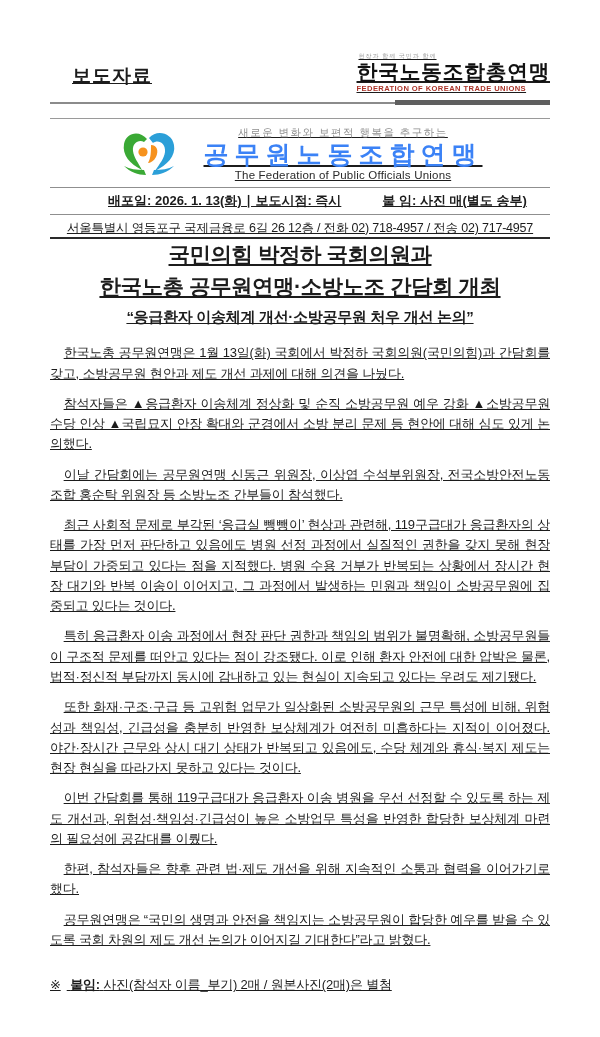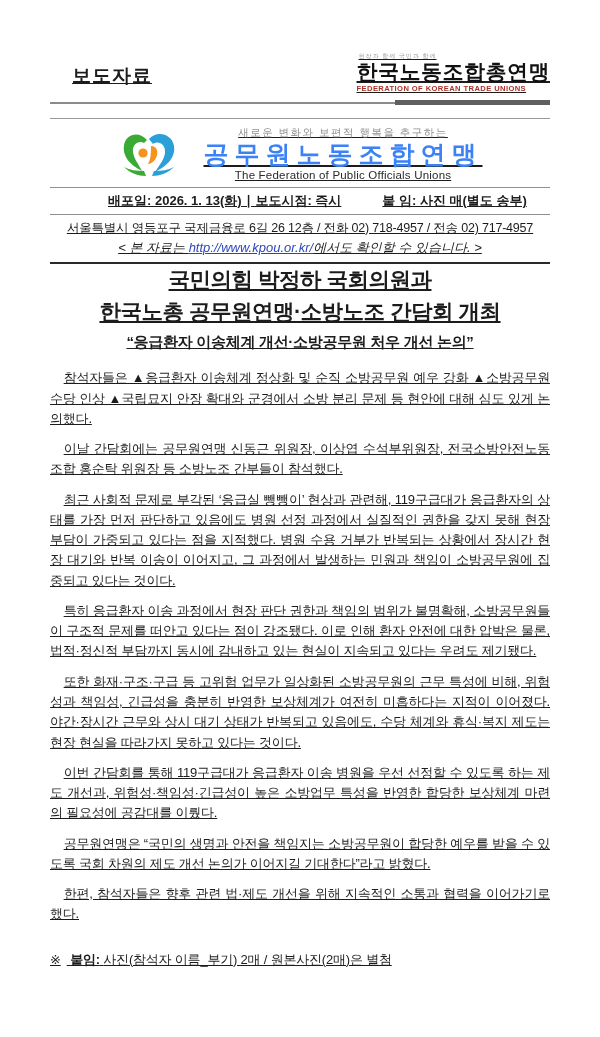--- a/index.html
+++ b/index.html
@@ -20,21 +20,21 @@
   .fktu-name { font-size: 21px; font-weight: 900; letter-spacing: 0.5px; color: #111; line-height: 1.05; }
   .fktu-english { font-size: 7.6px; font-weight: bold; color: #aa3328; letter-spacing: 0.4px; margin-top: 1px; }
 
   .divider-1 { display: flex; align-items: center; margin-top: 7px; }
   .divider-1 .thin  { flex: 1; height: 2px; background: #8b8b8b; }
   .divider-1 .thick { width: 155px; height: 5px; background: #5f5f5f; }
 
   .divider-top-org { height: 1px; background: #9a9a9a; margin-top: 13px; }
 
   
-  .org-block { display: flex; justify-content: center; align-items: flex-end; gap: 24px; padding: 7px 0 6px 0; }
+  .org-block { display: flex; justify-content: center; align-items: center; gap: 24px; padding: 7px 0 6px 0; }
   .org-emblem { width: 62px; height: 54px; flex: 0 0 auto; }
   .org-text { text-align: center; }
   .org-slogan { font-size: 10.5px; color: #8d8d8d; letter-spacing: 1.5px; }
   .org-name { font-size: 25px; font-weight: 800; color: #3b82f6; letter-spacing: 6px; line-height: 1.15; }
   .org-english { font-size: 11.5px; color: #2a2a2a; letter-spacing: 0.2px; }
 
   .hr-thin { height: 1px; background: #8f8f8f; }
 
   
   .meta-row { display: flex; justify-content: flex-start; font-size: 13px; font-weight: bold; padding: 4px 2px 4px 58px; gap: 41px; }
@@ -106,41 +106,39 @@
 
   <div class="meta-row">
     <span>배포일: 2026. 1. 13(화) ∣ 보도시점: 즉시</span>
     <span>붙 임: 사진 매(별도 송부)</span>
   </div>
 
   <div class="hr-thin"></div>
 
   <div class="address">서울특별시 영등포구 국제금융로 6길 26 12층 / 전화 02) 718-4957 / 전송 02) 717-4957</div>
 
-  <div class="url-line">
-    <span>&lt; 본 자료는 </span><span class="url-link">http://www.kpou.or.kr/</span><span>에서도 확인할 수 있습니다. &gt;</span>
-  </div>
 
   <div class="hr-thick"></div>
 
   <div class="title-block">
     <div class="title-line">국민의힘 박정하 국회의원과</div>
     <div class="title-line">한국노총 공무원연맹·소방노조 간담회 개최</div>
     <div class="subtitle">“응급환자 이송체계 개선·소방공무원 처우 개선 논의”</div>
   </div>
 
   <div class="body-block">
+    <p>한국노총 공무원연맹은 1월 13일(화) 국회에서 박정하 국회의원(국민의힘)과 간담회를 갖고, 소방공무원 현안과 제도 개선 과제에 대해 의견을 나눴다.</p>
     <p>참석자들은 ▲응급환자 이송체계 정상화 및 순직 소방공무원 예우 강화 ▲소방공무원 수당 인상 ▲국립묘지 안장 확대와 군경에서 소방 분리 문제 등 현안에 대해 심도 있게 논의했다.</p>
     <p>이날 간담회에는 공무원연맹 신동근 위원장, 이상엽 수석부위원장, 전국소방안전노동조합 홍순탁 위원장 등 소방노조 간부들이 참석했다.</p>
     <p>최근 사회적 문제로 부각된 ‘응급실 뺑뺑이’ 현상과 관련해, 119구급대가 응급환자의 상태를 가장 먼저 판단하고 있음에도 병원 선정 과정에서 실질적인 권한을 갖지 못해 현장 부담이 가중되고 있다는 점을 지적했다. 병원 수용 거부가 반복되는 상황에서 장시간 현장 대기와 반복 이송이 이어지고, 그 과정에서 발생하는 민원과 책임이 소방공무원에 집중되고 있다는 것이다.</p>
     <p>특히 응급환자 이송 과정에서 현장 판단 권한과 책임의 범위가 불명확해, 소방공무원들이 구조적 문제를 떠안고 있다는 점이 강조됐다. 이로 인해 환자 안전에 대한 압박은 물론, 법적·정신적 부담까지 동시에 감내하고 있는 현실이 지속되고 있다는 우려도 제기됐다.</p>
     <p>또한 화재·구조·구급 등 고위험 업무가 일상화된 소방공무원의 근무 특성에 비해, 위험성과 책임성, 긴급성을 충분히 반영한 보상체계가 여전히 미흡하다는 지적이 이어졌다. 야간·장시간 근무와 상시 대기 상태가 반복되고 있음에도, 수당 체계와 휴식·복지 제도는 현장 현실을 따라가지 못하고 있다는 것이다.</p>
     <p>이번 간담회를 통해 119구급대가 응급환자 이송 병원을 우선 선정할 수 있도록 하는 제도 개선과, 위험성·책임성·긴급성이 높은 소방업무 특성을 반영한 합당한 보상체계 마련의 필요성에 공감대를 이뤘다.</p>
+    <p>한편, 참석자들은 향후 관련 법·제도 개선을 위해 지속적인 소통과 협력을 이어가기로 했다.</p>
     <p>공무원연맹은 “국민의 생명과 안전을 책임지는 소방공무원이 합당한 예우를 받을 수 있도록 국회 차원의 제도 개선 논의가 이어지길 기대한다”라고 밝혔다.</p>
-    <p>한편, 참석자들은 향후 관련 법·제도 개선을 위해 지속적인 소통과 협력을 이어가기로 했다.</p>
   </div>
 
   <div class="footer-line">
     <span class="mark">※</span>
     <span class="label">붙임:</span>
     <span>사진(참석자 이름_부기) 2매 / 원본사진(2매)은 별첨</span>
   </div>
 
 </div>
 

